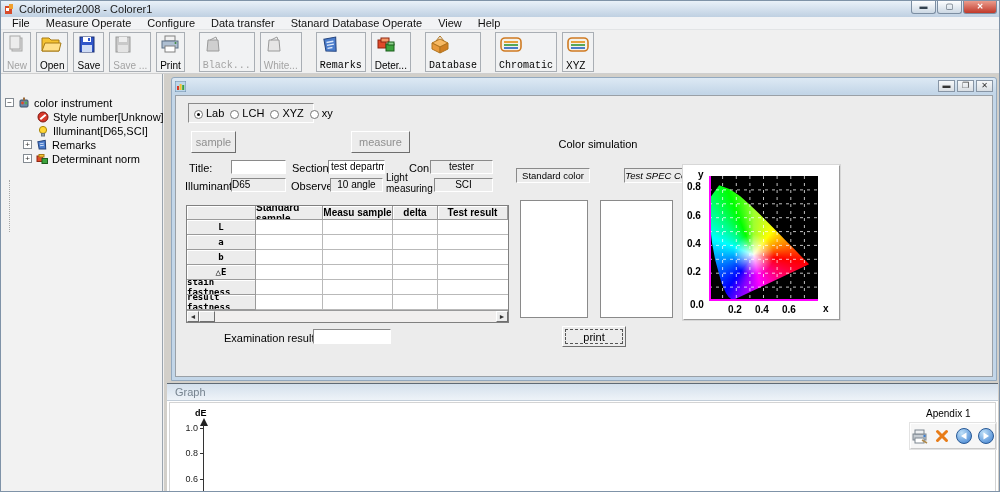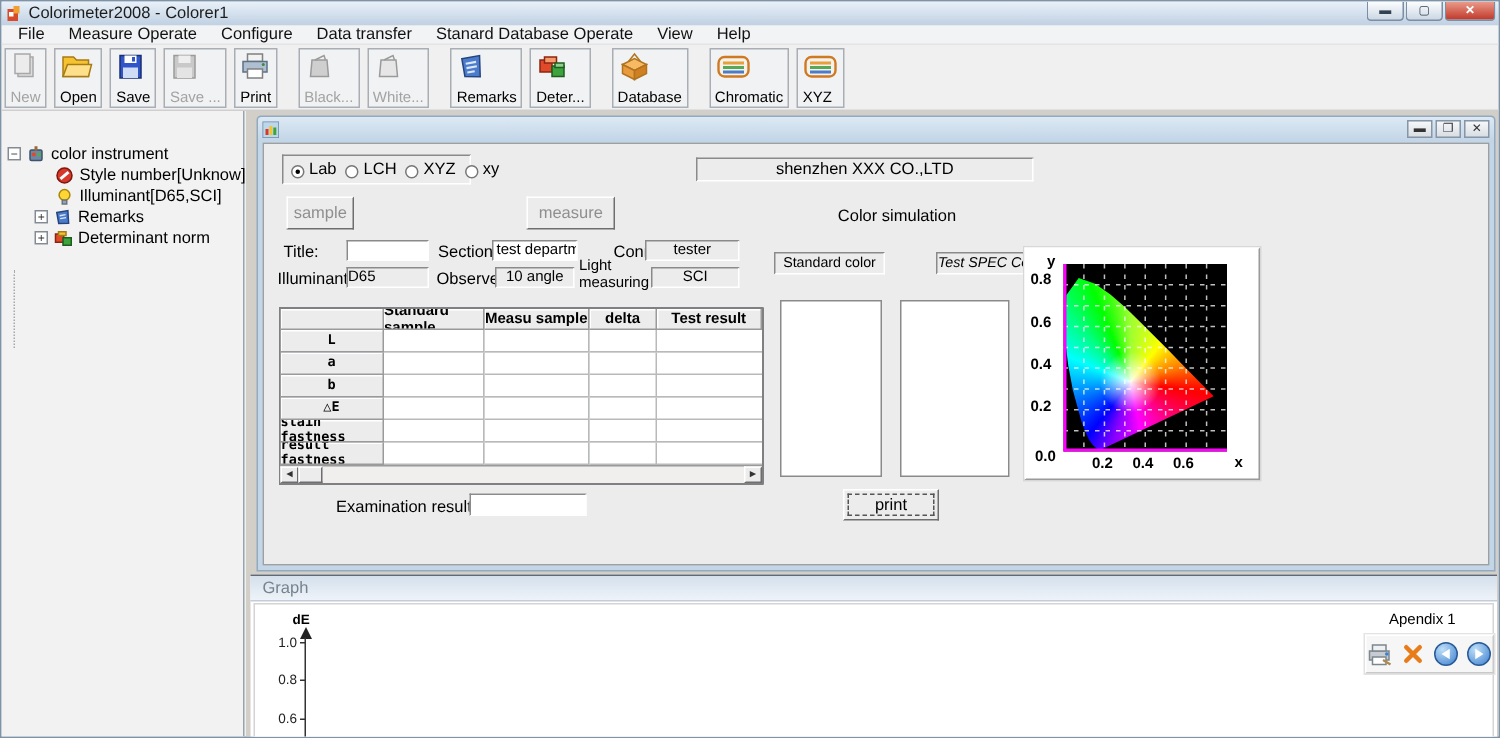--- a/index.html
+++ b/index.html
@@ -22,21 +22,21 @@
   .menubar { position:absolute; top:16px; left:0; right:0; height:13px; background:#f2f3f5;
     display:flex; align-items:center; font-size:11px; padding-left:3px; border-bottom:1px solid #e2e4e6;}
   .mitem { padding:0 8px; color:#111; }
 
   
   .toolbar { position:absolute; top:29px; left:0; right:0; height:44px; background:#f0f0f0;
     border-bottom:1px solid #cfcfcf; display:flex; align-items:center; padding:1px 0 1px 2px; }
   .tbtn { height:40px; min-width:26px; padding:1px 3px 0 3px; margin-right:5px;
     border:1px solid #a9aeb4; background:#f1f2f3; display:flex; flex-direction:column;
     align-items:flex-start; justify-content:space-between; font-size:10px; color:#000; }
-  .tbtn.gap { margin-left:9px; }
+  .tbtn.gap { margin-left:9px;font-family:Liberation Mono, monospace; }
   .tbtn.dis { color:#a3a3a3; }
   .tbtn svg { display:block; }
 
   
   .tree { position:absolute; top:73px; left:0; width:162px; bottom:0; background:#f2f2f2;
     border-right:1px solid #9aa4ae; font-size:11px; }
   .trow { position:absolute; height:13px; display:flex; align-items:center; white-space:nowrap; }
   .expander { width:9px; height:9px; border:1px solid #848b92; background:#fff; font-size:8px;
     line-height:7px; text-align:center; color:#333; margin-right:4px; flex:0 0 9px;}
   .ticon12 { width:12px; height:12px; margin-right:4px; flex:0 0 12px;}
@@ -330,21 +330,20 @@
           <span class="radio">
               <span class="rdot"></span>
               <span>XYZ</span>
             </span>
           <span class="radio" style="margin-right:0;">
               <span class="rdot"></span>
               <span>xy</span>
             </span>
         </div>
 
-        <div class="abs sunkgray" style="left:288px; top:9px; width:225px; height:16px; text-align:center; line-height:14px;">shenzhen XXX CO.,LTD</div>
 
         <div class="abs raised btn" style="left:15px; top:35px; width:45px; height:22px; line-height:20px;">sample</div>
         <div class="abs raised btn" style="left:175px; top:35px; width:59px; height:22px; line-height:20px;">measure</div>
 
         <div class="lbl" style="left:352px; top:42px; width:140px; text-align:center;">Color simulation</div>
 
         <div class="lbl" style="left:13px; top:66px;">Title:</div>
         <div class="abs sunken" style="left:55px; top:64px; width:55px; height:14px; font-size:10px; padding-left:2px;"></div>
         <div class="lbl" style="left:116px; top:66px;">Section:</div>
         <div class="abs sunken nowrap" style="left:152px; top:64px; width:57px; height:14px; font-size:10px; padding-left:2px; overflow:hidden;">test departme</div>

